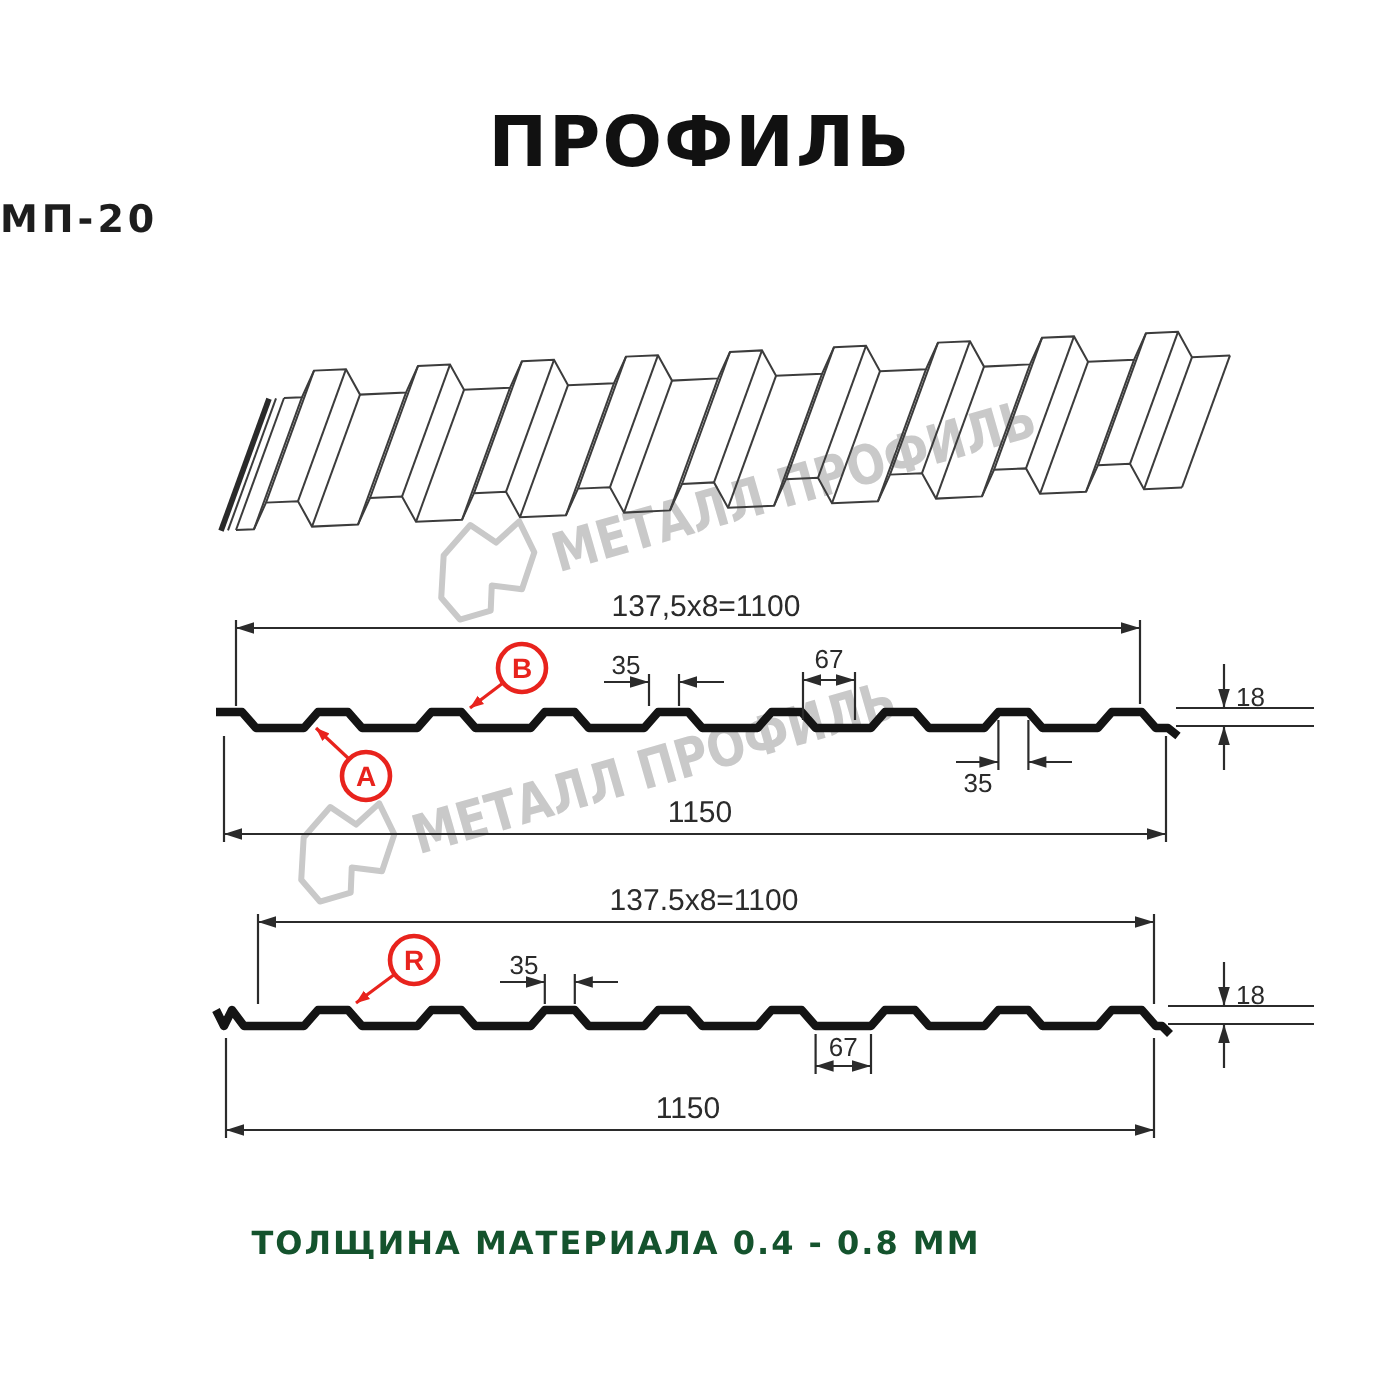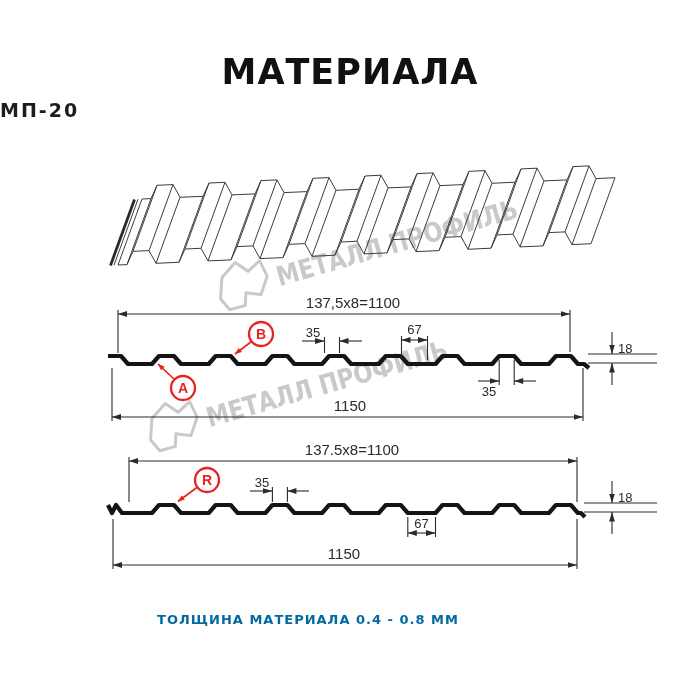--- a/index.html
+++ b/index.html
@@ -8,22 +8,22 @@
   html,body{margin:0;padding:0;background:#ffffff;}
   #stage{position:relative;width:700px;height:700px;background:#fff;overflow:hidden;
          font-family:"Liberation Sans",sans-serif;}
   .title{position:absolute;top:52px;left:0;width:700px;text-align:center;
          font-family:"DejaVu Sans",sans-serif;font-weight:800;font-size:35px;
          letter-spacing:1px;color:#111;}
   .subtitle{position:absolute;top:99px;left:0;width:700px;text-align:left;
          font-family:"DejaVu Sans",sans-serif;font-weight:600;font-size:19px;
          letter-spacing:2px;color:var(--txt);}
   .footer{position:absolute;top:612px;left:0;width:616px;text-align:center;
-         font-family:"DejaVu Sans",sans-serif;font-weight:600;font-size:13px;
-         letter-spacing:1px;color:#0369a1;}
+         font-family:"DejaVu Sans",sans-serif;font-weight:600;font-size:16px;
+         letter-spacing:1px;color:#14532d;}
   svg{position:absolute;left:0;top:0;}
   .dl{stroke:var(--dim);stroke-width:1.1;fill:none;}
   .dt{font-family:"Liberation Sans",sans-serif;font-size:13px;fill:var(--dim);}
   .dt15{font-size:15px;}
   .mid{text-anchor:middle;}
   .prof{stroke:var(--line);stroke-width:4.2;fill:none;stroke-linejoin:round;}
   .s3d{stroke:var(--sheet);stroke-width:1;fill:none;}
   .r-circ{fill:#fff;stroke:var(--red);stroke-width:2.3;}
   .r-text{font-family:"Liberation Sans",sans-serif;font-weight:bold;font-size:14px;
           fill:var(--red);text-anchor:middle;}
@@ -31,21 +31,21 @@
   .wm-text{font-family:"DejaVu Sans",sans-serif;font-weight:bold;font-size:27px;fill:var(--wm);}
   .wm-logo{fill:none;stroke:var(--wm);stroke-width:3;stroke-linejoin:round;}
   .ah{fill:var(--dim);}
   .ahr{fill:var(--red);}
 </style>
 </head>
 <body>
 
 <div id="stage">
 
-  <div class="title">МАТЕРИАЛА</div>
+  <div class="title">ПРОФИЛЬ</div>
   <div class="subtitle">МП-20</div>
 
   <svg width="700" height="700" viewBox="0 0 700 700">
     <defs>
       <marker id="aE" markerUnits="userSpaceOnUse" markerWidth="11" markerHeight="8" refX="9.5" refY="3.5" orient="auto">
         <path class="ah" d="M0 0.6 L9.5 3.5 L0 6.4 Z"></path>
       </marker>
       <marker id="aS" markerUnits="userSpaceOnUse" markerWidth="11" markerHeight="8" refX="0.5" refY="3.5" orient="auto">
         <path class="ah" d="M9.5 0.6 L0.5 3.5 L9.5 6.4 Z"></path>
       </marker>

